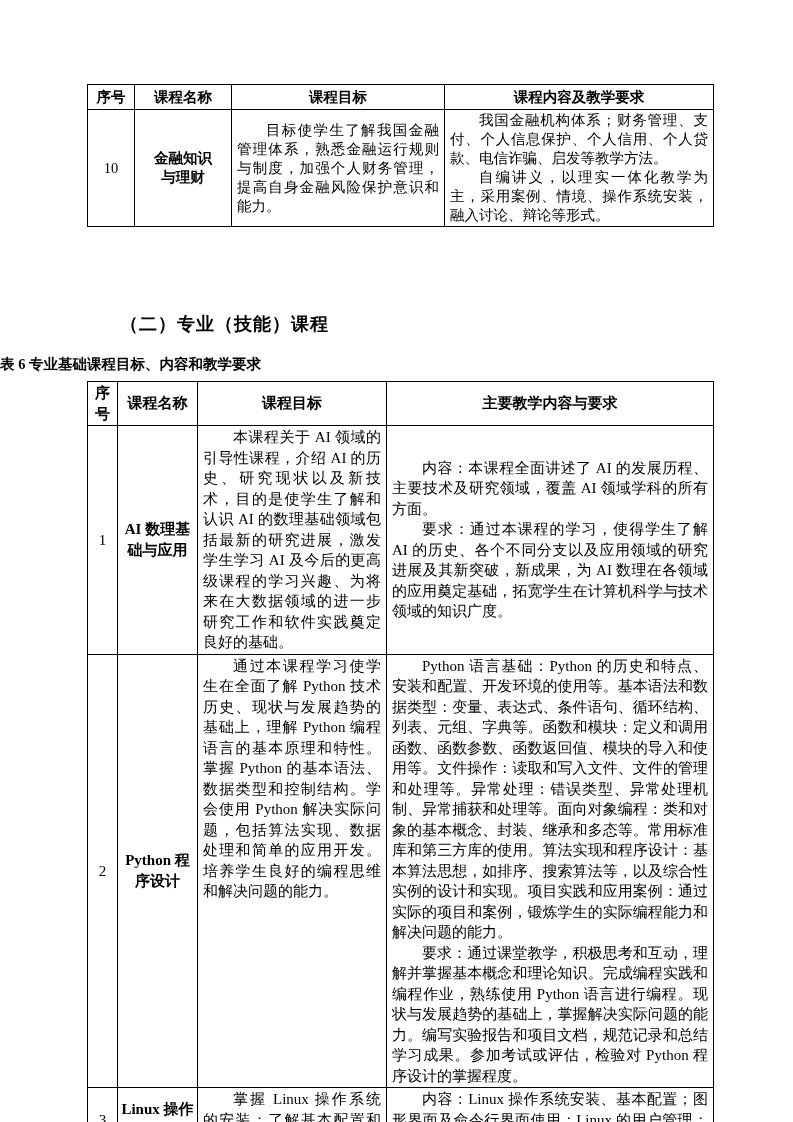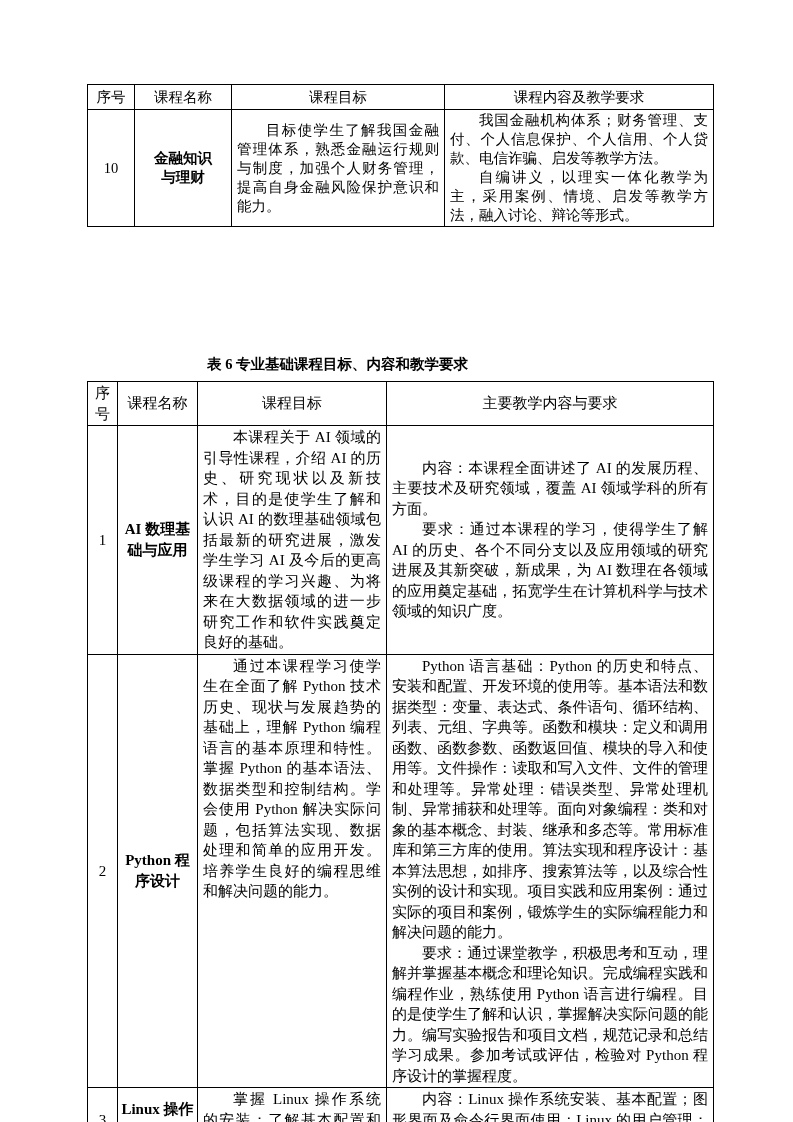--- a/index.html
+++ b/index.html
@@ -8,21 +8,21 @@
     font-family:"Liberation Serif","DejaVu Serif",serif; color:#000;
     overflow:hidden;
   }
   table.doc {
     border-collapse:collapse; table-layout:fixed;
     position:absolute; left:87px;
   }
   table.doc td, table.doc th { border:1px solid #000; overflow:hidden; }
   #table1 { top:84px; width:626px; font-size:14.5px; line-height:19px; }
   #table2 { top:381px; width:626px; font-size:15px; line-height:20.5px; }
-  th.hd { font-weight:normal; vertical-align:middle; padding:1px 2px; }
+  th.hd { font-weight:bold; vertical-align:middle; padding:1px 2px; }
   #table1 tr.hdr { height:25px; }
   #table1 tr.rowA { height:33px; }
   #table1 tr.row10 { height:116px; }
   #table1 tr.rowF { height:34px; }
   #table2 tr.hdr { height:36px; }
   #table2 tr.r1 { height:191px; }
   #table2 tr.r2 { height:375px; }
   #table2 tr.r3 { height:39px; }
   td.num { text-align:center; vertical-align:middle; padding:0 2px;font-family:Liberation Serif, serif; }
   td.name {
@@ -33,21 +33,21 @@
   td.top { vertical-align:top; }
   td.txt p { margin:0; }
   p.indent { text-indent:2em; }
   td.merged { text-align:center; vertical-align:middle; font-weight:bold; }
   .section-heading {
     position:absolute; left:120px; top:312px;
     font-size:18px; font-weight:bold; letter-spacing:1px;
   }
   .table-caption {
     position:absolute; left:0; top:355px; width:675px;
-    text-align:center; font-size:14.5px; font-weight:bold;
+    font-size:14.5px; font-weight:bold;
   }
 </style>
 </head>
 <body>
 
 <div class="page">
 
   <table class="doc" id="table1">
     <colgroup>
       <col style="width:47px">
@@ -64,26 +64,27 @@
     </tr>
     <tr class="row10">
       <td class="num">10</td>
       <td class="name">金融知识
 与理财</td>
       <td class="txt">
         <p class="indent">目标使学生了解我国金融管理体系，熟悉金融运行规则与制度，加强个人财务管理，提高自身金融风险保护意识和能力。</p>
       </td>
       <td class="txt top">
         <p class="indent">我国金融机构体系；财务管理、支付、个人信息保护、个人信用、个人贷款、电信诈骗、启发等教学方法。</p>
-        <p class="indent">自编讲义，以理实一体化教学为主，采用案例、情境、启发等教学方法，融入讨论、辩论等形式。</p>
+        <p class="indent">自编讲义，以理实一体化教学为主，采用案例、情境、操作系统安装，融入讨论、辩论等形式。</p>
       </td>
     </tr>
   </tbody>
     </table>
 
+  <div class="section-heading">（二）专业（技能）课程</div>
 
   <div class="table-caption">表 6 专业基础课程目标、内容和教学要求</div>
 
   <table class="doc" id="table2">
     <colgroup>
       <col style="width:30px">
         <col style="width:80px">
         <col style="width:189px">
         <col style="width:327px">
     </colgroup>
@@ -108,21 +109,21 @@
     </tr>
     <tr class="r2">
       <td class="num">2</td>
       <td class="name">Python 程
 序设计</td>
       <td class="txt top">
         <p class="indent">通过本课程学习使学生在全面了解 Python 技术历史、现状与发展趋势的基础上，理解 Python 编程语言的基本原理和特性。掌握 Python 的基本语法、数据类型和控制结构。学会使用 Python 解决实际问题，包括算法实现、数据处理和简单的应用开发。培养学生良好的编程思维和解决问题的能力。</p>
       </td>
       <td class="txt top">
         <p class="indent">Python 语言基础：Python 的历史和特点、安装和配置、开发环境的使用等。基本语法和数据类型：变量、表达式、条件语句、循环结构、列表、元组、字典等。函数和模块：定义和调用函数、函数参数、函数返回值、模块的导入和使用等。文件操作：读取和写入文件、文件的管理和处理等。异常处理：错误类型、异常处理机制、异常捕获和处理等。面向对象编程：类和对象的基本概念、封装、继承和多态等。常用标准库和第三方库的使用。算法实现和程序设计：基本算法思想，如排序、搜索算法等，以及综合性实例的设计和实现。项目实践和应用案例：通过实际的项目和案例，锻炼学生的实际编程能力和解决问题的能力。</p>
-        <p class="indent">要求：通过课堂教学，积极思考和互动，理解并掌握基本概念和理论知识。完成编程实践和编程作业，熟练使用 Python 语言进行编程。目的是使学生了解和认识，掌握解决实际问题的能力。编写实验报告和项目文档，规范记录和总结学习成果。参加考试或评估，检验对 Python 程序设计的掌握程度。</p>
+        <p class="indent">要求：通过课堂教学，积极思考和互动，理解并掌握基本概念和理论知识。完成编程实践和编程作业，熟练使用 Python 语言进行编程。现状与发展趋势的基础上，掌握解决实际问题的能力。编写实验报告和项目文档，规范记录和总结学习成果。参加考试或评估，检验对 Python 程序设计的掌握程度。</p>
       </td>
     </tr>
     <tr class="r3">
       <td class="num">3</td>
       <td class="name">Linux 操作
 系统基础</td>
       <td class="txt top">
         <p class="indent">掌握 Linux 操作系统的安装；了解基本配置和图</p>
       </td>
       <td class="txt top">

